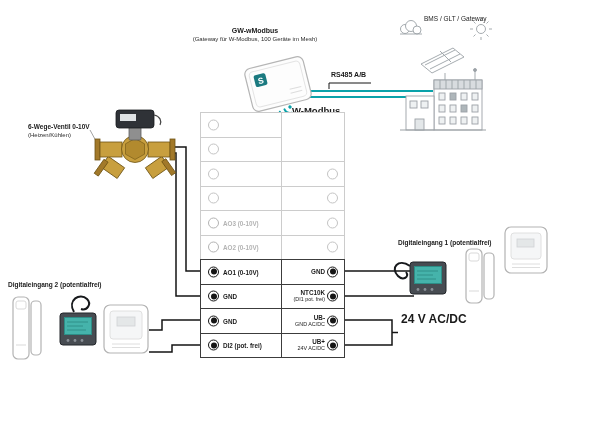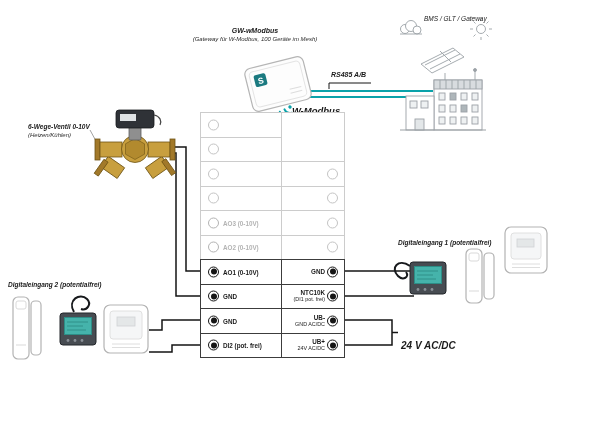--- a/index.html
+++ b/index.html
@@ -1,30 +1,30 @@
 <!DOCTYPE html>
 <html><head>
 <meta charset="utf-8">
 <style>
   html,body { margin:0; padding:0; background:#fff; }
   .stage { position:relative; width:600px; height:424px; background:#ffffff;
            font-family:"Liberation Sans", sans-serif; color:#1a1a1a; overflow:hidden; }
   svg.art { position:absolute; left:0; top:0; }
 
-  .lbl { position:absolute; white-space:nowrap;font-style:italic; }
+  .lbl { position:absolute; white-space:nowrap; }
   .gw-title   { left:160px; top:27px;  width:190px; text-align:center; font-size:7px; font-weight:700; }
   .gw-sub     { left:150px; top:36px;  width:210px; text-align:center; font-size:6px; color:#2b2b2b; }
   .bms-lbl    { left:424px; top:15px;  font-size:6.5px; color:#222; }
   .rs485-lbl  { left:331px; top:71px;  font-size:7px; font-weight:700; }
   .wmodbus    { left:292px; top:105px; font-size:9.5px; font-weight:700; }
   .valve-t    { left:28px;  top:123px; font-size:6.5px; font-weight:700; }
   .valve-s    { left:28px;  top:132px; font-size:6px; color:#2b2b2b; }
   .di1-lbl    { left:398px; top:239px; font-size:6.5px; font-weight:700; }
   .di2-lbl    { left:8px;   top:281px; font-size:6.5px; font-weight:700; }
-  .power-lbl  { left:401px; top:340px; font-size:10px; font-weight:700; }
+  .power-lbl  { left:401px; top:312px; font-size:12px; font-weight:700; }
 
   
   .tblock { position:absolute; left:200px; top:112px; width:145px; height:245px; }
   .lrow, .rrow, .rhead { position:absolute; box-sizing:border-box; background:#fff;
                          border:1px solid #cccccc; }
   .lrow { left:0; width:82px; height:25.5px; }
   .rrow { left:81px; width:64px; height:25.5px; }
   .rhead { left:81px; top:0; width:64px; height:50px; }
   .lrow.on, .rrow.on { border-color:#3c3c3c; z-index:2; }
 

